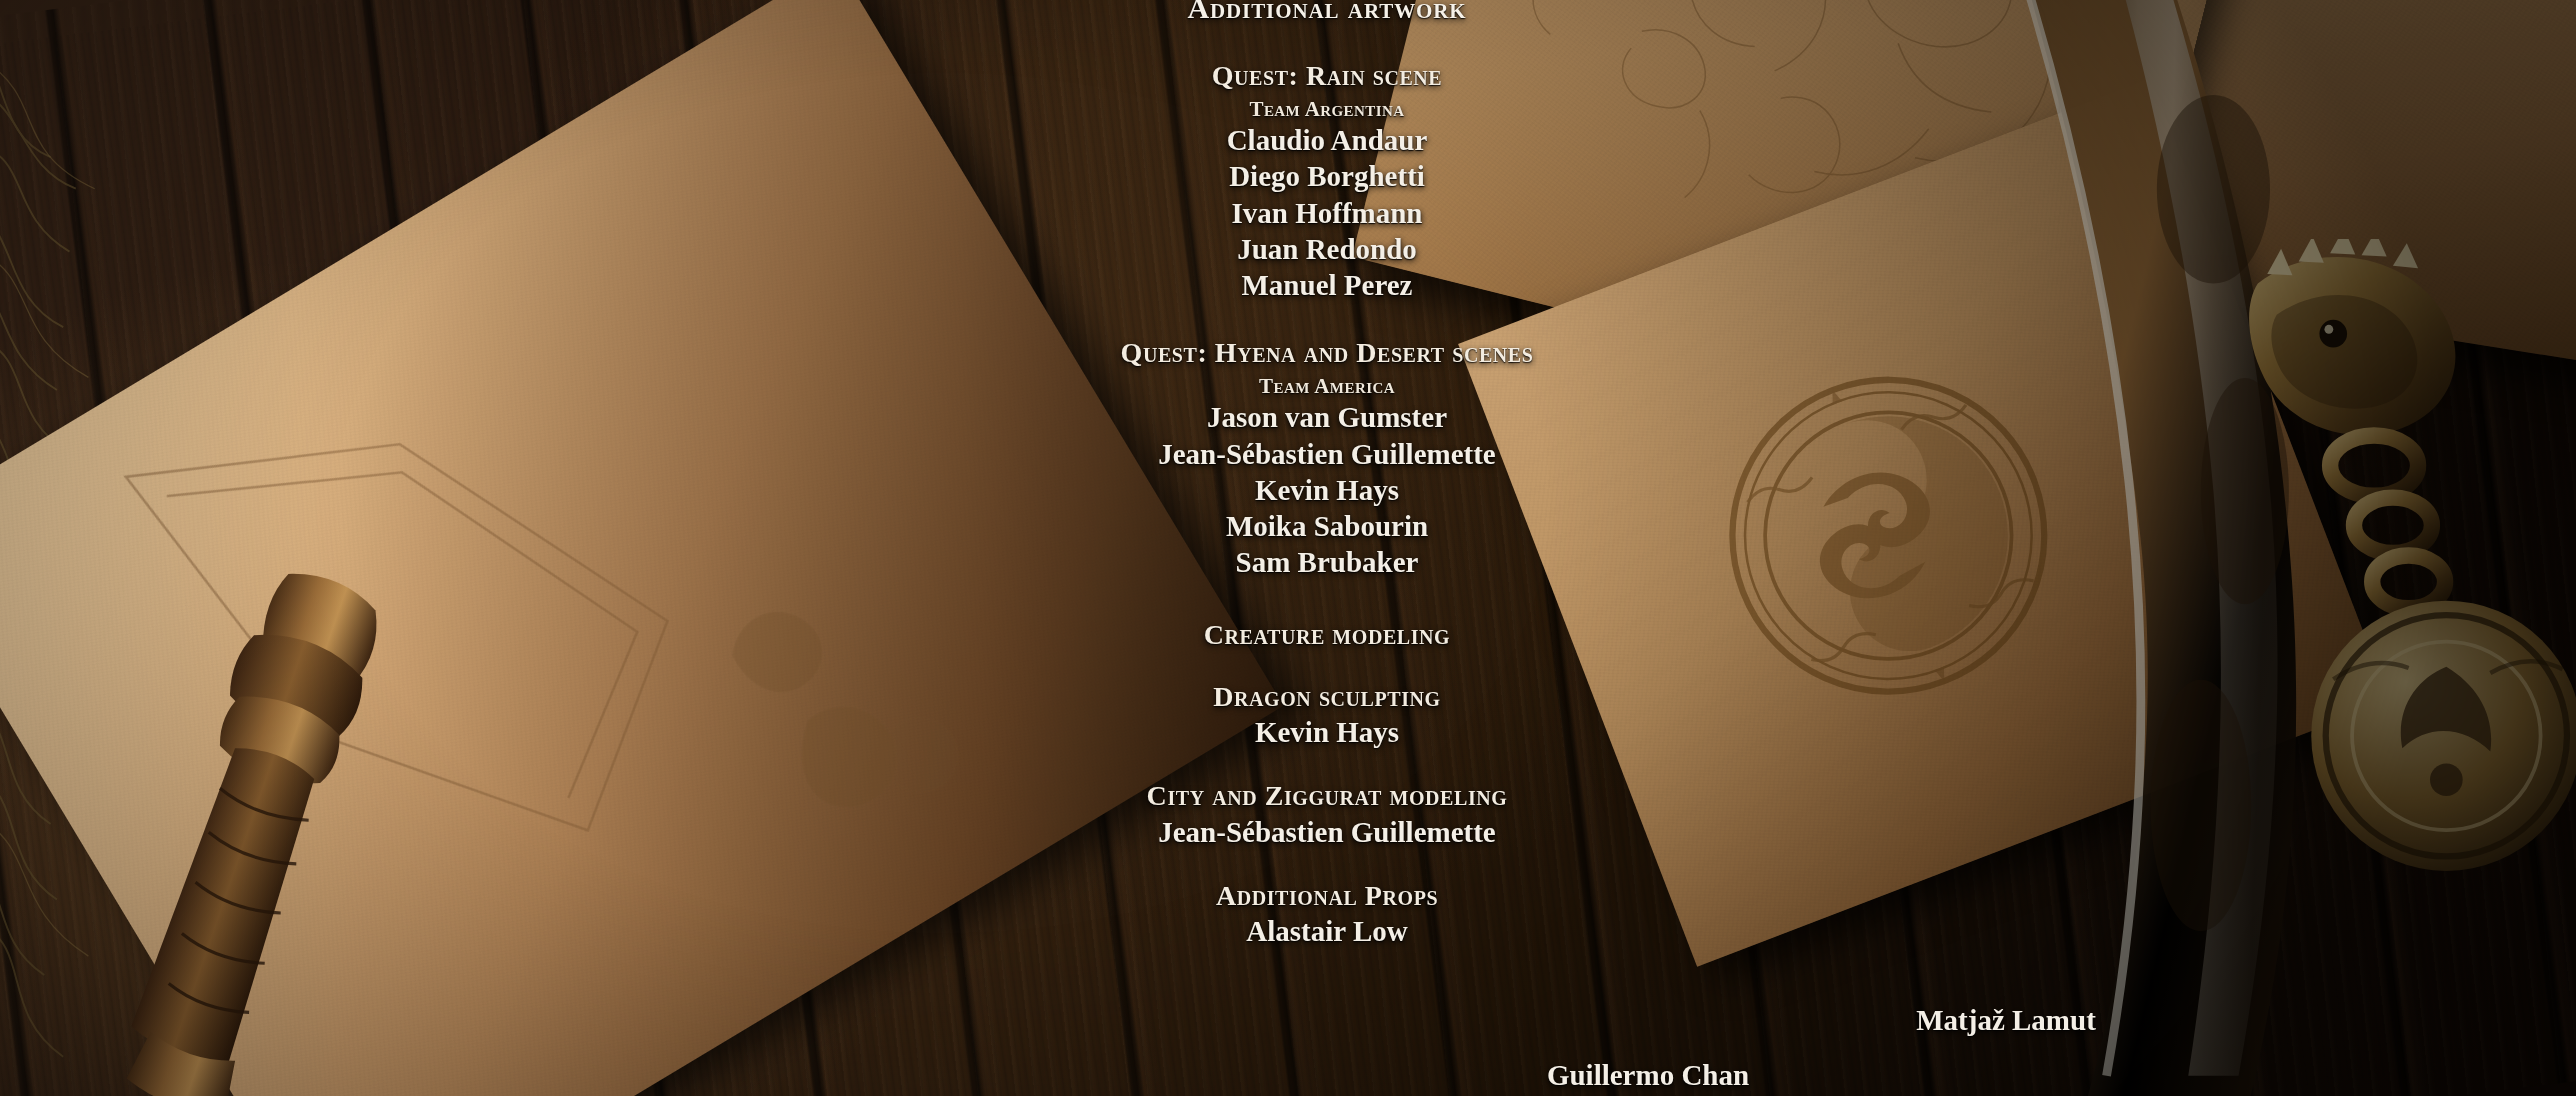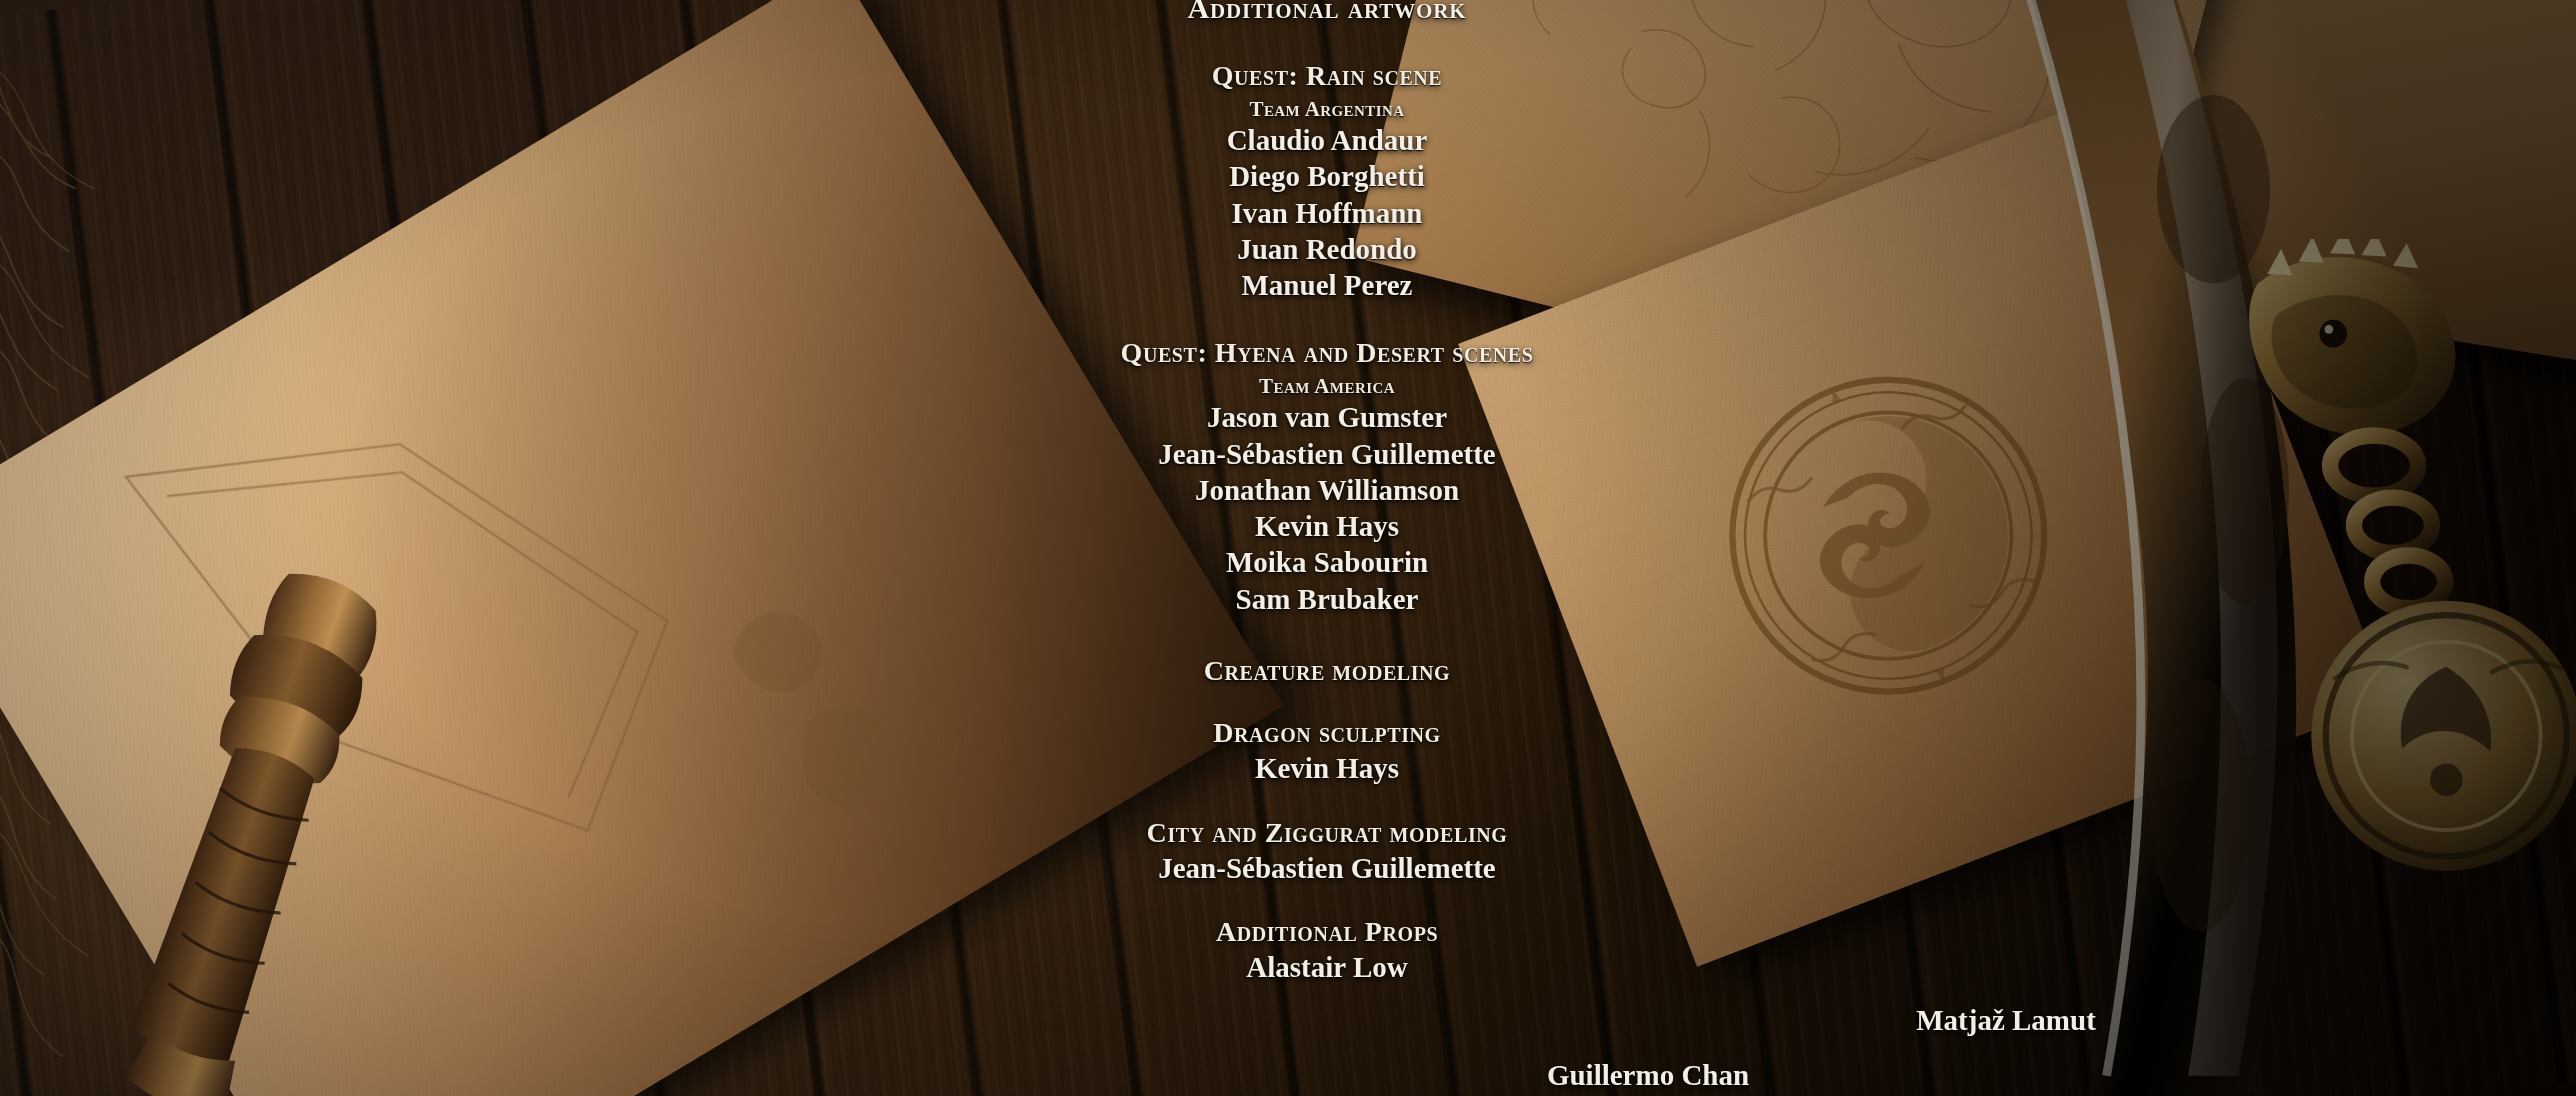--- a/index.html
+++ b/index.html
@@ -455,21 +455,20 @@
       <div class="name center nopad">Claudio Andaur</div>
       <div class="name center nopad">Diego Borghetti</div>
       <div class="name center nopad">Ivan Hoffmann</div>
       <div class="name center nopad">Juan Redondo</div>
       <div class="name center nopad">Manuel Perez</div>
 
       <div class="role center" style="margin-top:34px">Quest: Hyena and Desert scenes</div>
       <div class="team center">Team America</div>
       <div class="name center nopad">Jason van Gumster</div>
       <div class="name center nopad">Jean-Sébastien Guillemette</div>
-      <div class="name center nopad">Jonathan Williamson</div>
       <div class="name center nopad">Kevin Hays</div>
       <div class="name center nopad">Moika Sabourin</div>
       <div class="name center nopad">Sam Brubaker</div>
 
       <div class="role center" style="margin-top:38px">Creature modeling</div>
 
       <div class="role center" style="margin-top:30px">Dragon sculpting</div>
       <div class="name center nopad">Kevin Hays</div>
 
       <div class="role center" style="margin-top:30px">City and Ziggurat modeling</div>

